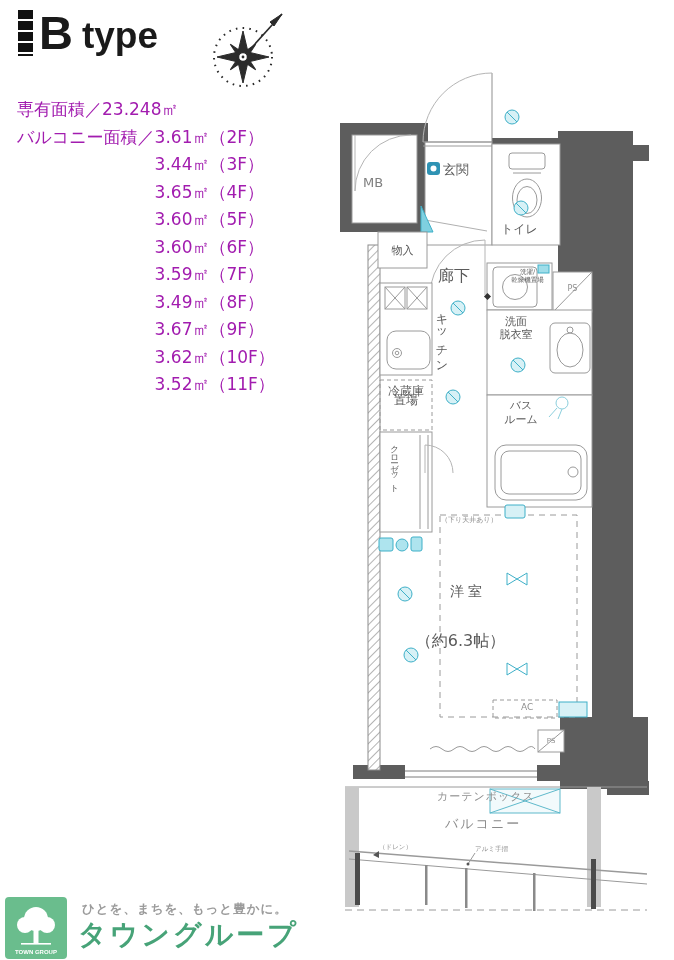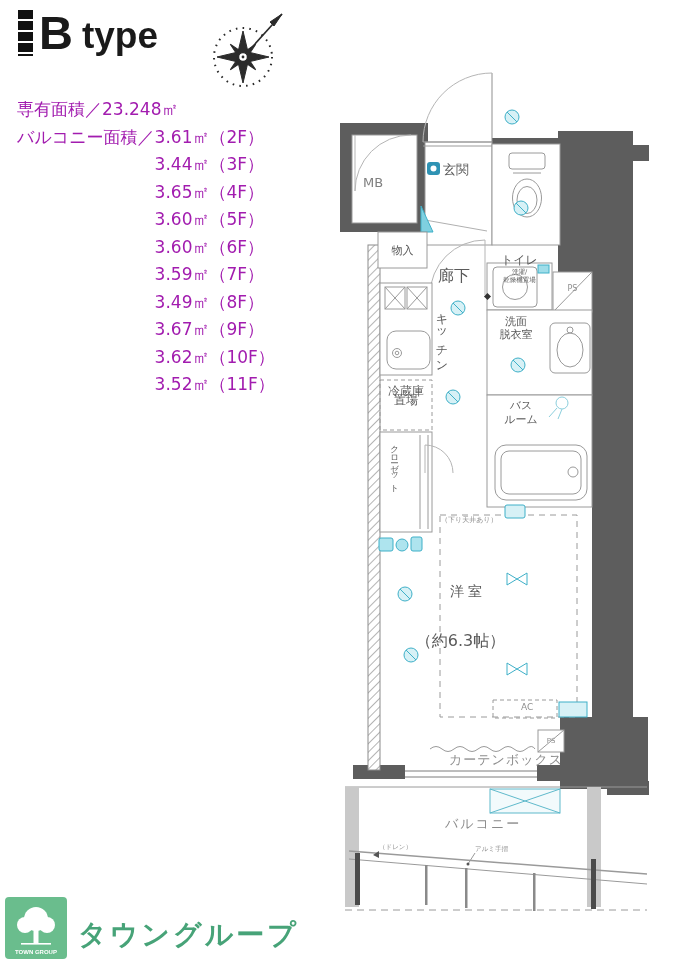--- a/index.html
+++ b/index.html
@@ -268,25 +268,25 @@
         <rect x="208" y="808" width="2.5" height="38" fill="#8a8a8a"></rect>
         <line x1="20" y1="845" x2="322" y2="845" stroke="#9a9a9a" stroke-dasharray="7 5"></line>
         <polygon points="48,790 54,786 54,793" fill="#555"></polygon>
         <line x1="150" y1="788" x2="143" y2="799" stroke="#9a9a9a"></line>
         <circle cx="143" cy="799" r="1.5" fill="#555"></circle>
       </g>
     </svg>
 
     <div class="plbl c" style="left:27px;top:110px;width:42px;font-size:13px;color:#808080;">MB</div>
     <div class="plbl" style="left:118px;top:96px;font-size:13px;">玄関</div>
-    <div class="plbl" style="left:176px;top:156px;font-size:12px;margin-top:31px;">トイレ</div>
+    <div class="plbl" style="left:176px;top:156px;font-size:12px;">トイレ</div>
     <div class="plbl c" style="left:53px;top:178px;width:49px;font-size:11px;">物入</div>
     <div class="plbl" style="left:113px;top:201px;font-size:16px;">廊下</div>
     <div class="plbl vert" style="left:108px;top:240px;font-size:12px;letter-spacing:2px;">キッチン</div>
-    <div class="plbl c" style="left:162px;top:203px;width:65px;font-size:6.5px;line-height:8px;">
+    <div class="plbl c" style="left:162px;top:203px;width:65px;font-size:6.5px;line-height:8px;padding-left:8px;">
       <div>洗濯/</div>
       <div>乾燥機置場</div>
     </div>
     <div class="plbl c" style="left:228px;top:219px;width:39px;font-size:8px;color:#8f8f8f;">PS</div>
     <div class="plbl c" style="left:160px;top:250px;width:62px;font-size:11px;line-height:13px;">
       <div>洗面</div>
       <div>脱衣室</div>
     </div>
     <div class="plbl c" style="left:160px;top:334px;width:72px;font-size:11px;line-height:14px;">
       <div>バス</div>
@@ -295,32 +295,33 @@
     <div class="plbl vert" style="left:64px;top:374px;font-size:8.5px;">クローゼット</div>
     <div class="plbl c" style="left:55px;top:322px;width:52px;font-size:12px;line-height:9px;">
       <div>冷蔵庫</div>
       <div>置場</div>
     </div>
     <div class="plbl c" style="left:108px;top:518px;width:70px;font-size:14px;letter-spacing:4px;">洋室</div>
     <div class="plbl c" style="left:88px;top:566px;width:95px;font-size:16px;">（約6.3帖）</div>
     <div class="plbl tiny" style="left:116px;top:450px;font-size:7px;">（下り天井あり）</div>
     <div class="plbl tiny" style="left:196px;top:637px;font-size:9px;">AC</div>
     <div class="plbl c tiny" style="left:213px;top:672px;width:26px;font-size:7px;">PS</div>
-    <div class="plbl tiny" style="left:112px;top:686px;font-size:13px;letter-spacing:1px;margin-left:12px;">カーテンボックス</div>
+    <div class="plbl tiny" style="left:112px;top:724px;font-size:11px;letter-spacing:1px;">カーテンボックス</div>
     <div class="plbl" style="left:120px;top:750px;font-size:13px;color:#8a8a8a;letter-spacing:2px;">バルコニー</div>
     <div class="plbl tiny" style="left:54px;top:778px;font-size:6.5px;">（ドレン）</div>
     <div class="plbl tiny" style="left:150px;top:780px;font-size:6.5px;">アルミ手摺</div>
   </div>
 
   <svg class="footer-logo" width="62" height="62" viewBox="0 0 62 62">
     <rect x="0" y="0" width="62" height="62" rx="4" fill="#6abd8d"></rect>
     <g fill="#ffffff">
       <circle cx="31" cy="22" r="12"></circle>
       <circle cx="20" cy="28" r="8"></circle>
       <circle cx="42" cy="28" r="8"></circle>
       <rect x="28.5" y="30" width="5" height="16"></rect>
       <rect x="16" y="46" width="30" height="1.6"></rect>
     </g>
     <text x="31" y="57" text-anchor="middle" font-size="6" font-weight="bold" fill="#ffffff" font-family="Liberation Sans, sans-serif">TOWN GROUP</text>
   </svg>
+  <div class="footer-tagline">ひとを、まちを、もっと豊かに。</div>
   <div class="footer-brand">タウングループ</div>
 
 </div>
 
 </body></html>

